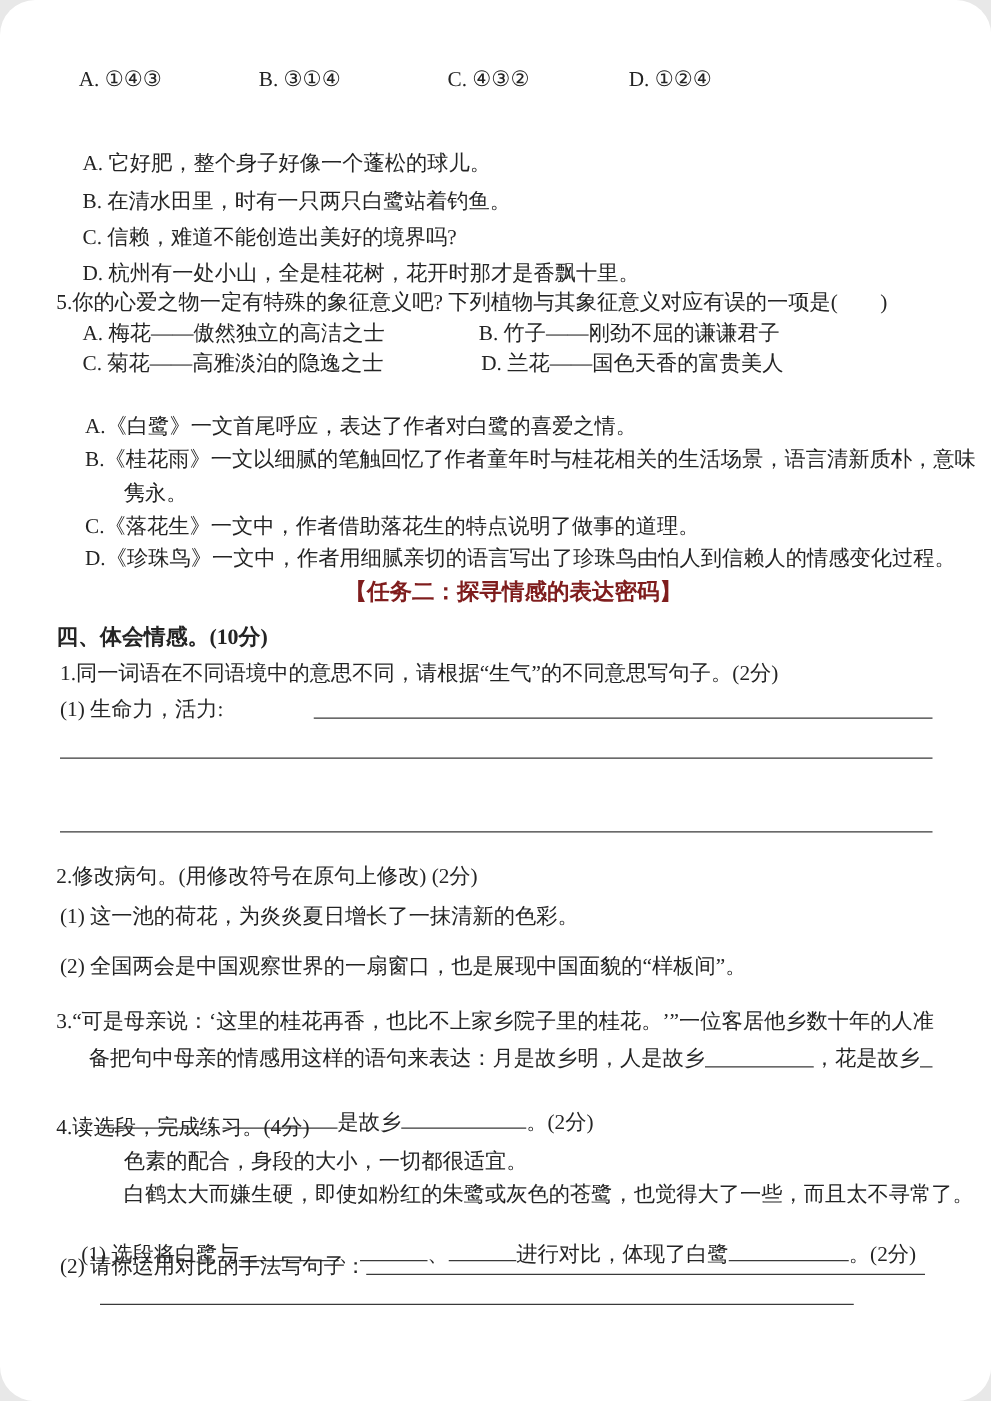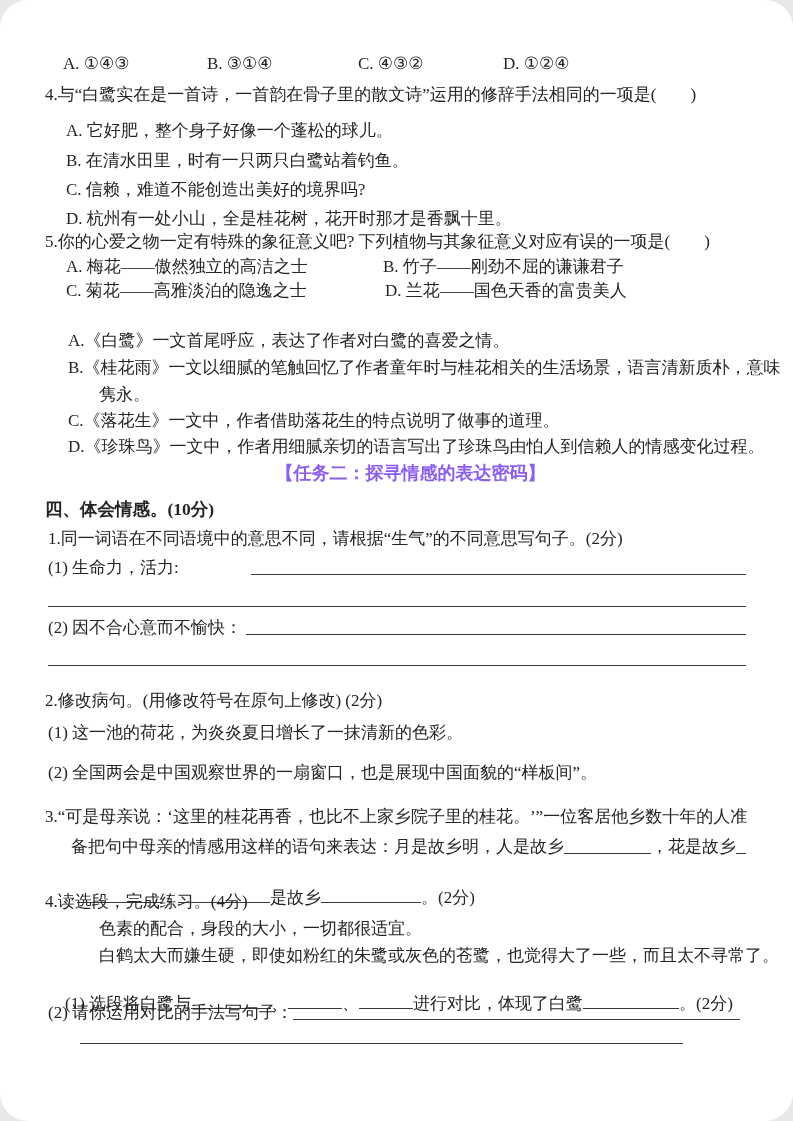--- a/index.html
+++ b/index.html
@@ -45,40 +45,39 @@
     position:absolute;
     border-top:1.5px solid #3a3a3a;
     height:0;
   }
   .banner{
     position:absolute;
     left:45px;right:17px;
     text-align:center;
     font-weight:bold;
     font-size:18px;
-    color:#8b5cf6;
+    color:#7f1d1d;
   }
   .heading{font-weight:bold;font-size:17.5px;}
   .gap24{margin-left:24px;}
   .gap4{margin-left:4px;}
   .opt{position:absolute;top:0;white-space:pre;}
 </style>
 </head>
 <body>
 
 <div class="page">
 
   <div class="line" style="top:53px;left:0;right:0;">
     <span class="opt" style="left:63px">A. ①④③</span>
     <span class="opt" style="left:207px">B. ③①④</span>
     <span class="opt" style="left:358px">C. ④③②</span>
     <span class="opt" style="left:503px">D. ①②④</span>
   </div>
 
-  <div class="line" style="top:84px;left:45px;">4.与“白鹭实在是一首诗，一首韵在骨子里的散文诗”运用的修辞手法相同的一项是(　　)</div>
   <div class="line" style="top:120px;left:66px;">A. 它好肥，整个身子好像一个蓬松的球儿。</div>
   <div class="line" style="top:150px;left:66px;">B. 在清水田里，时有一只两只白鹭站着钓鱼。</div>
   <div class="line" style="top:179px;left:66px;">C. 信赖，难道不能创造出美好的境界吗?</div>
   <div class="line" style="top:208px;left:66px;">D. 杭州有一处小山，全是桂花树，花开时那才是香飘十里。</div>
 
   <div class="line" style="top:231px;left:45px;">5.你的心爱之物一定有特殊的象征意义吧? 下列植物与其象征意义对应有误的一项是(　　)</div>
   <div class="line" style="top:256px;left:0;right:0;">
     <span class="opt" style="left:66px">A. 梅花——傲然独立的高洁之士</span>
     <span class="opt" style="left:383px">B. 竹子——刚劲不屈的谦谦君子</span>
   </div>
@@ -98,24 +97,20 @@
   <div class="line heading" style="top:499px;left:45px;">四、体会情感。(10分)</div>
 
   <div class="line" style="top:528px;left:48px;">1.同一词语在不同语境中的意思不同，请根据“生气”的不同意思写句子。(2分)</div>
 
   <div class="flexline" style="top:557px;left:48px;right:47px;gap:48px;">
     <span class="lbl">(1) 生命力，活力:</span>
     <span class="fill gap24"></span>
   </div>
   <div class="rule" style="top:606px;left:48px;right:47px;"></div>
 
-  <div class="flexline" style="top:617px;left:48px;right:47px;">
-    <span class="lbl">(2) 因不合心意而不愉快：</span>
-    <span class="fill gap4"></span>
-  </div>
   <div class="rule" style="top:665px;left:48px;right:47px;"></div>
 
   <div class="line" style="top:690px;left:45px;">2.修改病句。(用修改符号在原句上修改) (2分)</div>
   <div class="line" style="top:722px;left:48px;">(1) 这一池的荷花，为炎炎夏日增长了一抹清新的色彩。</div>
   <div class="line" style="top:762px;left:48px;">(2) 全国两会是中国观察世界的一扇窗口，也是展现中国面貌的“样板间”。</div>
 
   <div class="line" style="top:806px;left:45px;">3.“可是母亲说：‘这里的桂花再香，也比不上家乡院子里的桂花。’”一位客居他乡数十年的人准</div>
   <div class="flexline" style="top:836px;left:71px;right:47px;">
     <span class="lbl">备把句中母亲的情感用这样的语句来表达：月是故乡明，人是故乡</span>
     <span class="blank b100" style="margin-bottom:3px;"></span>

